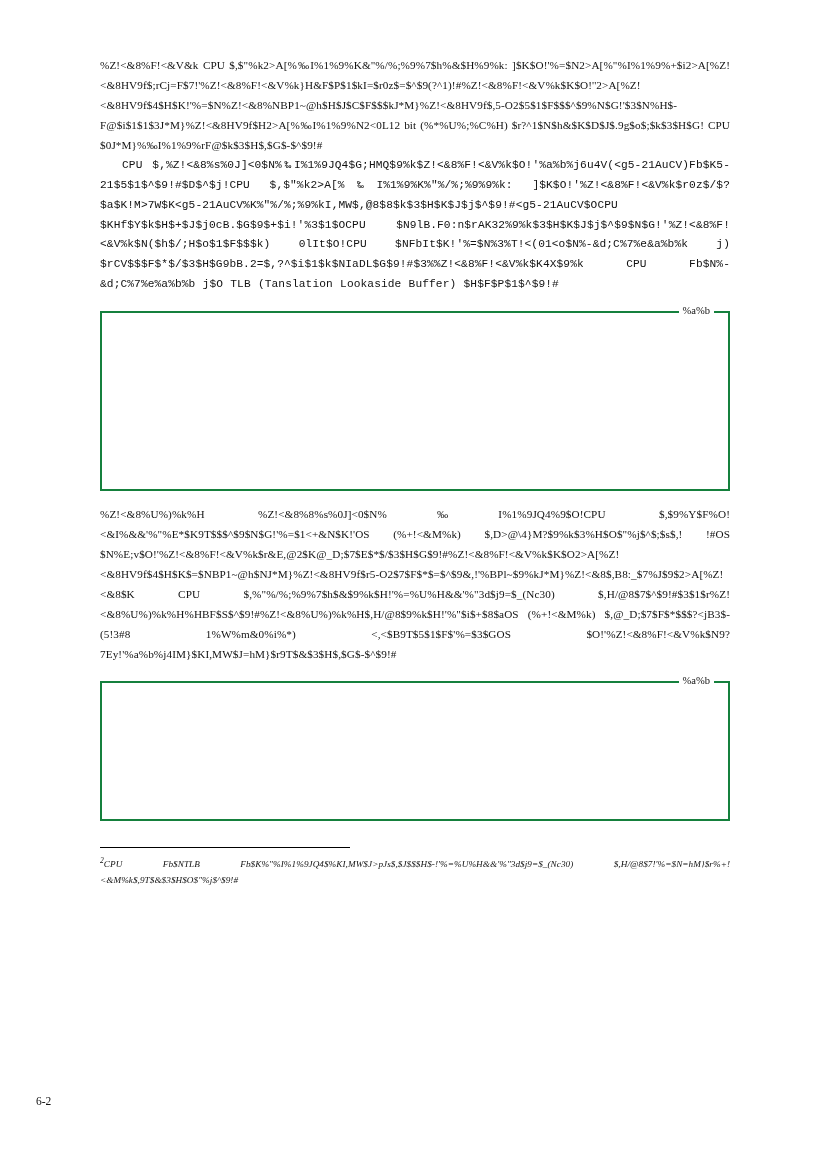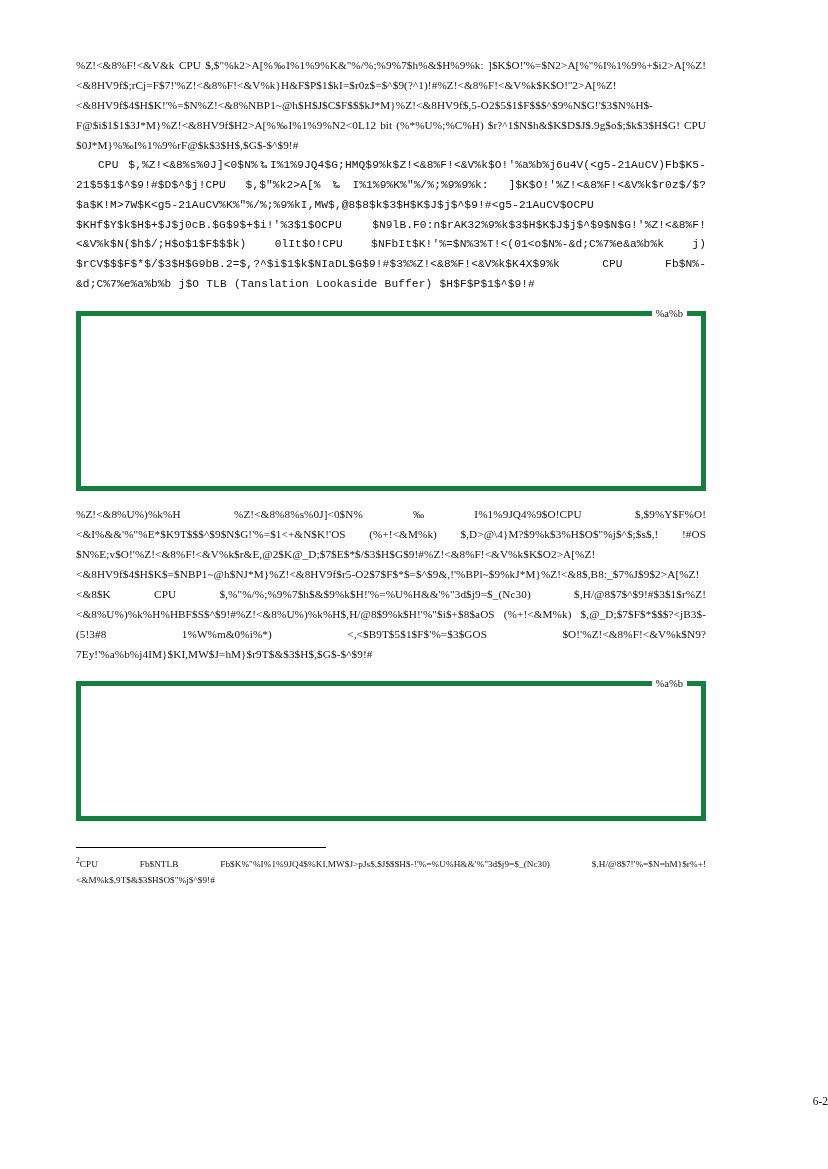--- a/index.html
+++ b/index.html
@@ -17,39 +17,39 @@
   }
   .page {
     position: absolute;
     left: 0; top: 0;
     width: 828px;
     height: 1169px;
     background: #fff;
   }
   .content {
     position: absolute;
-    left: 76px;
+    left: 100px;
     top: 56px;
     width: 630px;
   }
   p.para {
     margin: 0 0 0 0;
     font-size: 11.2px;
     line-height: 1.78;
     text-align: justify;
     letter-spacing: 0.1px;
     word-spacing: 0.4px;
   }
   p.indent {
     text-indent: 22px;
     font-family: Liberation Mono, monospace;
   }
   .figure-box {
     position: relative;
-    border: 5px solid #15803d;
+    border: 2px solid #15803d;
     box-sizing: border-box;
     width: 630px;
     background: #fff;
   }
   .figure-caption {
     position: absolute;
     top: -7px;
     right: 14px;
     background: #fff;
     padding: 0 4px;
@@ -64,31 +64,32 @@
     width: 250px;
     height: 0;
     border-top: 1px solid #000;
     margin: 0 0 6px 0;
   }
   .footnote {
     font-size: 9.2px;
     line-height: 1.75;
     text-align: justify;
     letter-spacing: 0.05px;
+    font-style: italic;
   }
   .footnote sup {
     font-size: 7.5px;
     vertical-align: super;
   }
   .page-number {
     position: absolute;
     left: 0;
     right: 0;
     bottom: 62px;
-    text-align: right;
+    text-align: left;
     font-size: 11.5px;
     font-family: "Liberation Serif", serif;
     margin-left: 36px;
   }
 </style>
 </head>
 <body>
 
 <div class="page">
   <div class="content">

